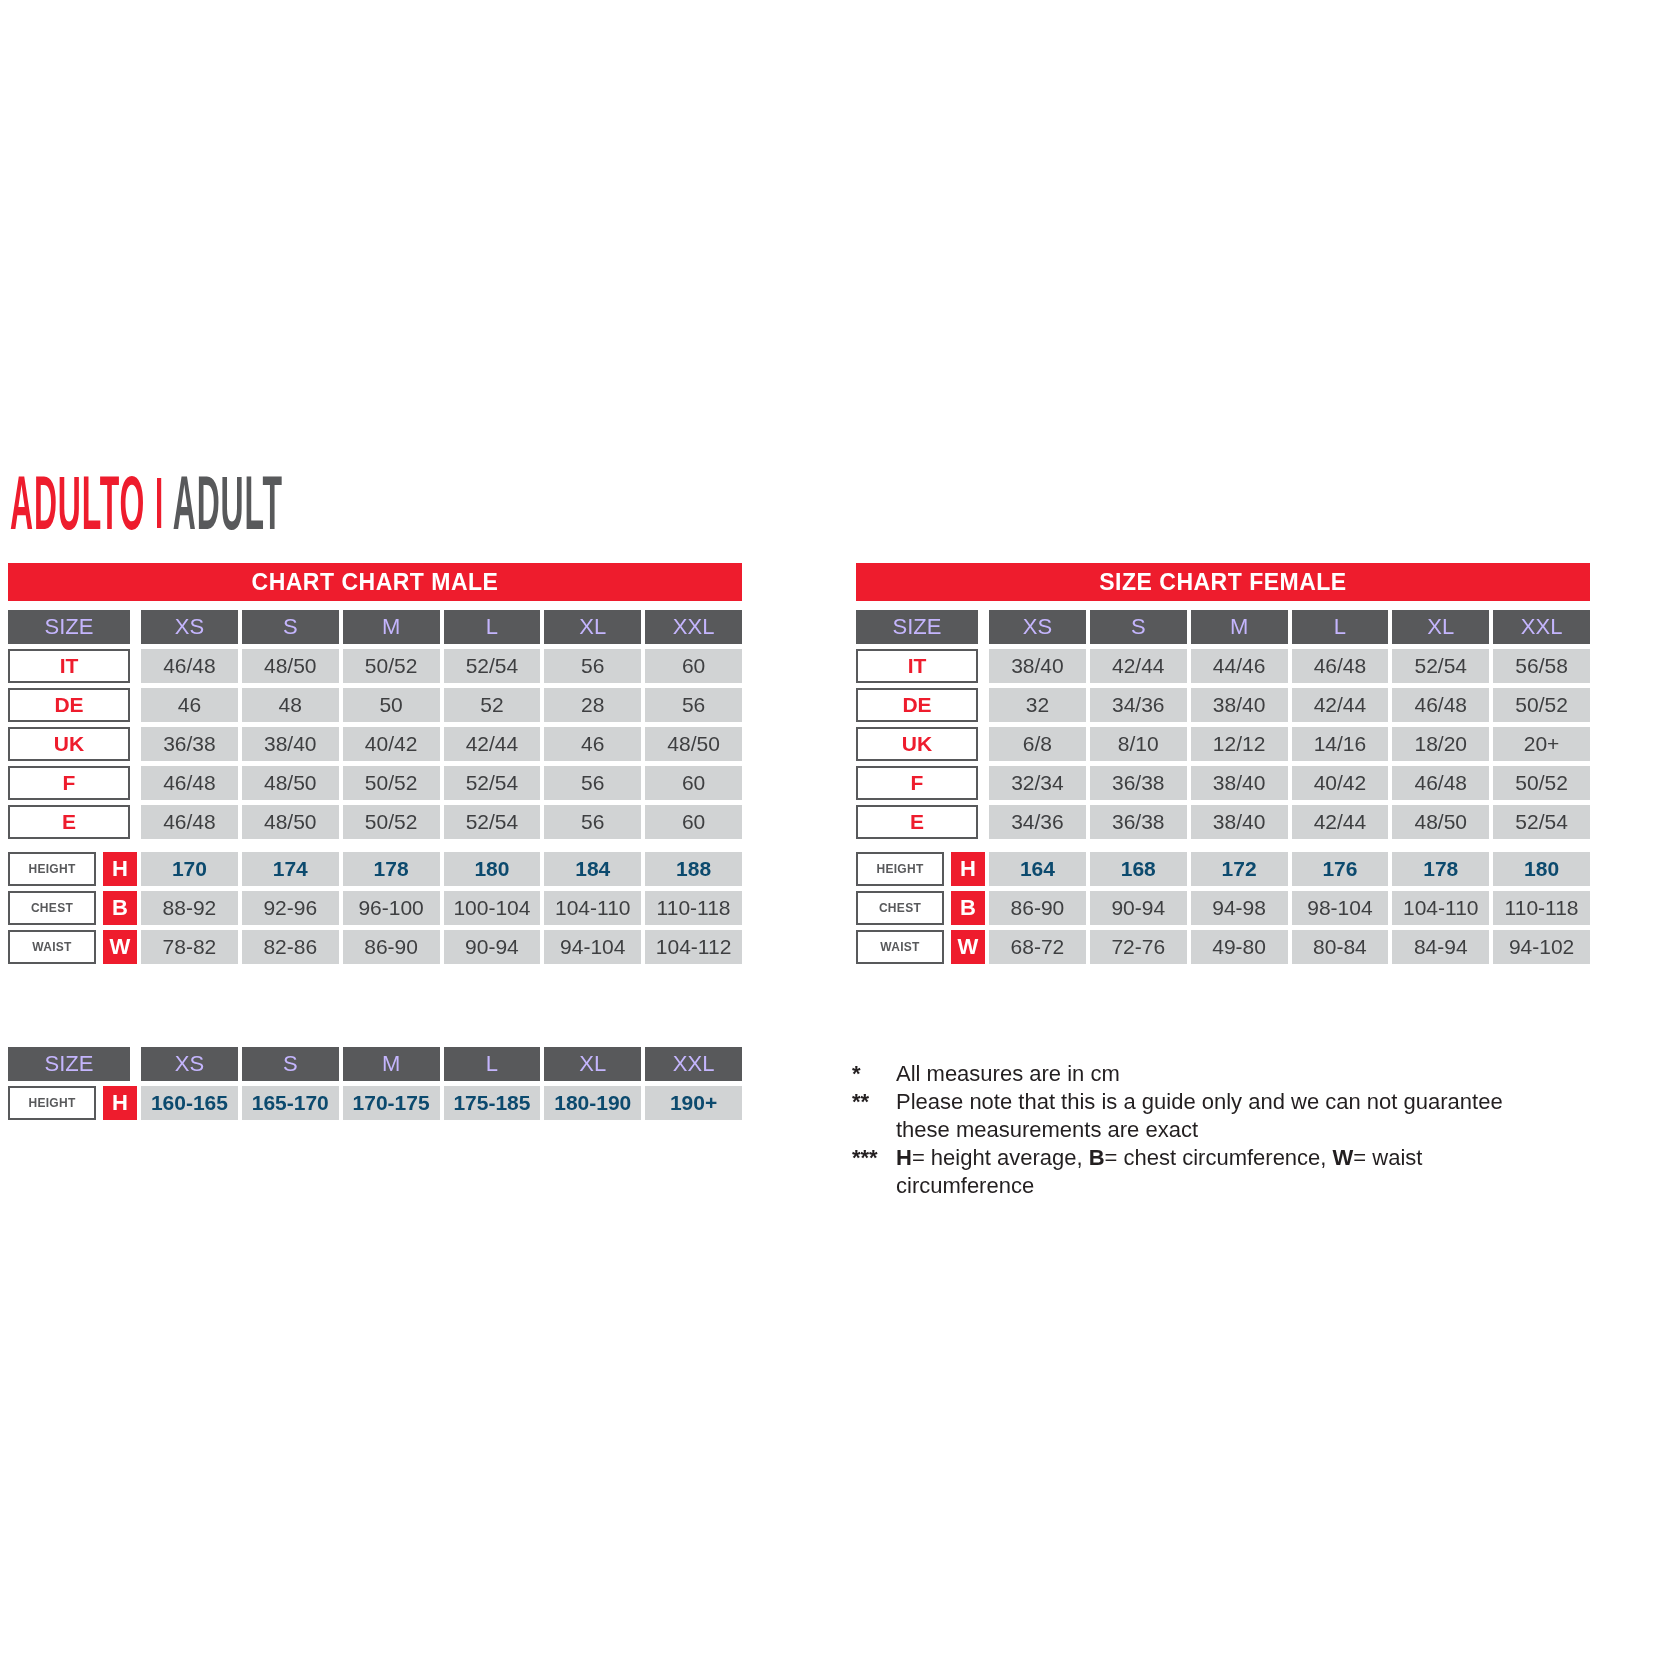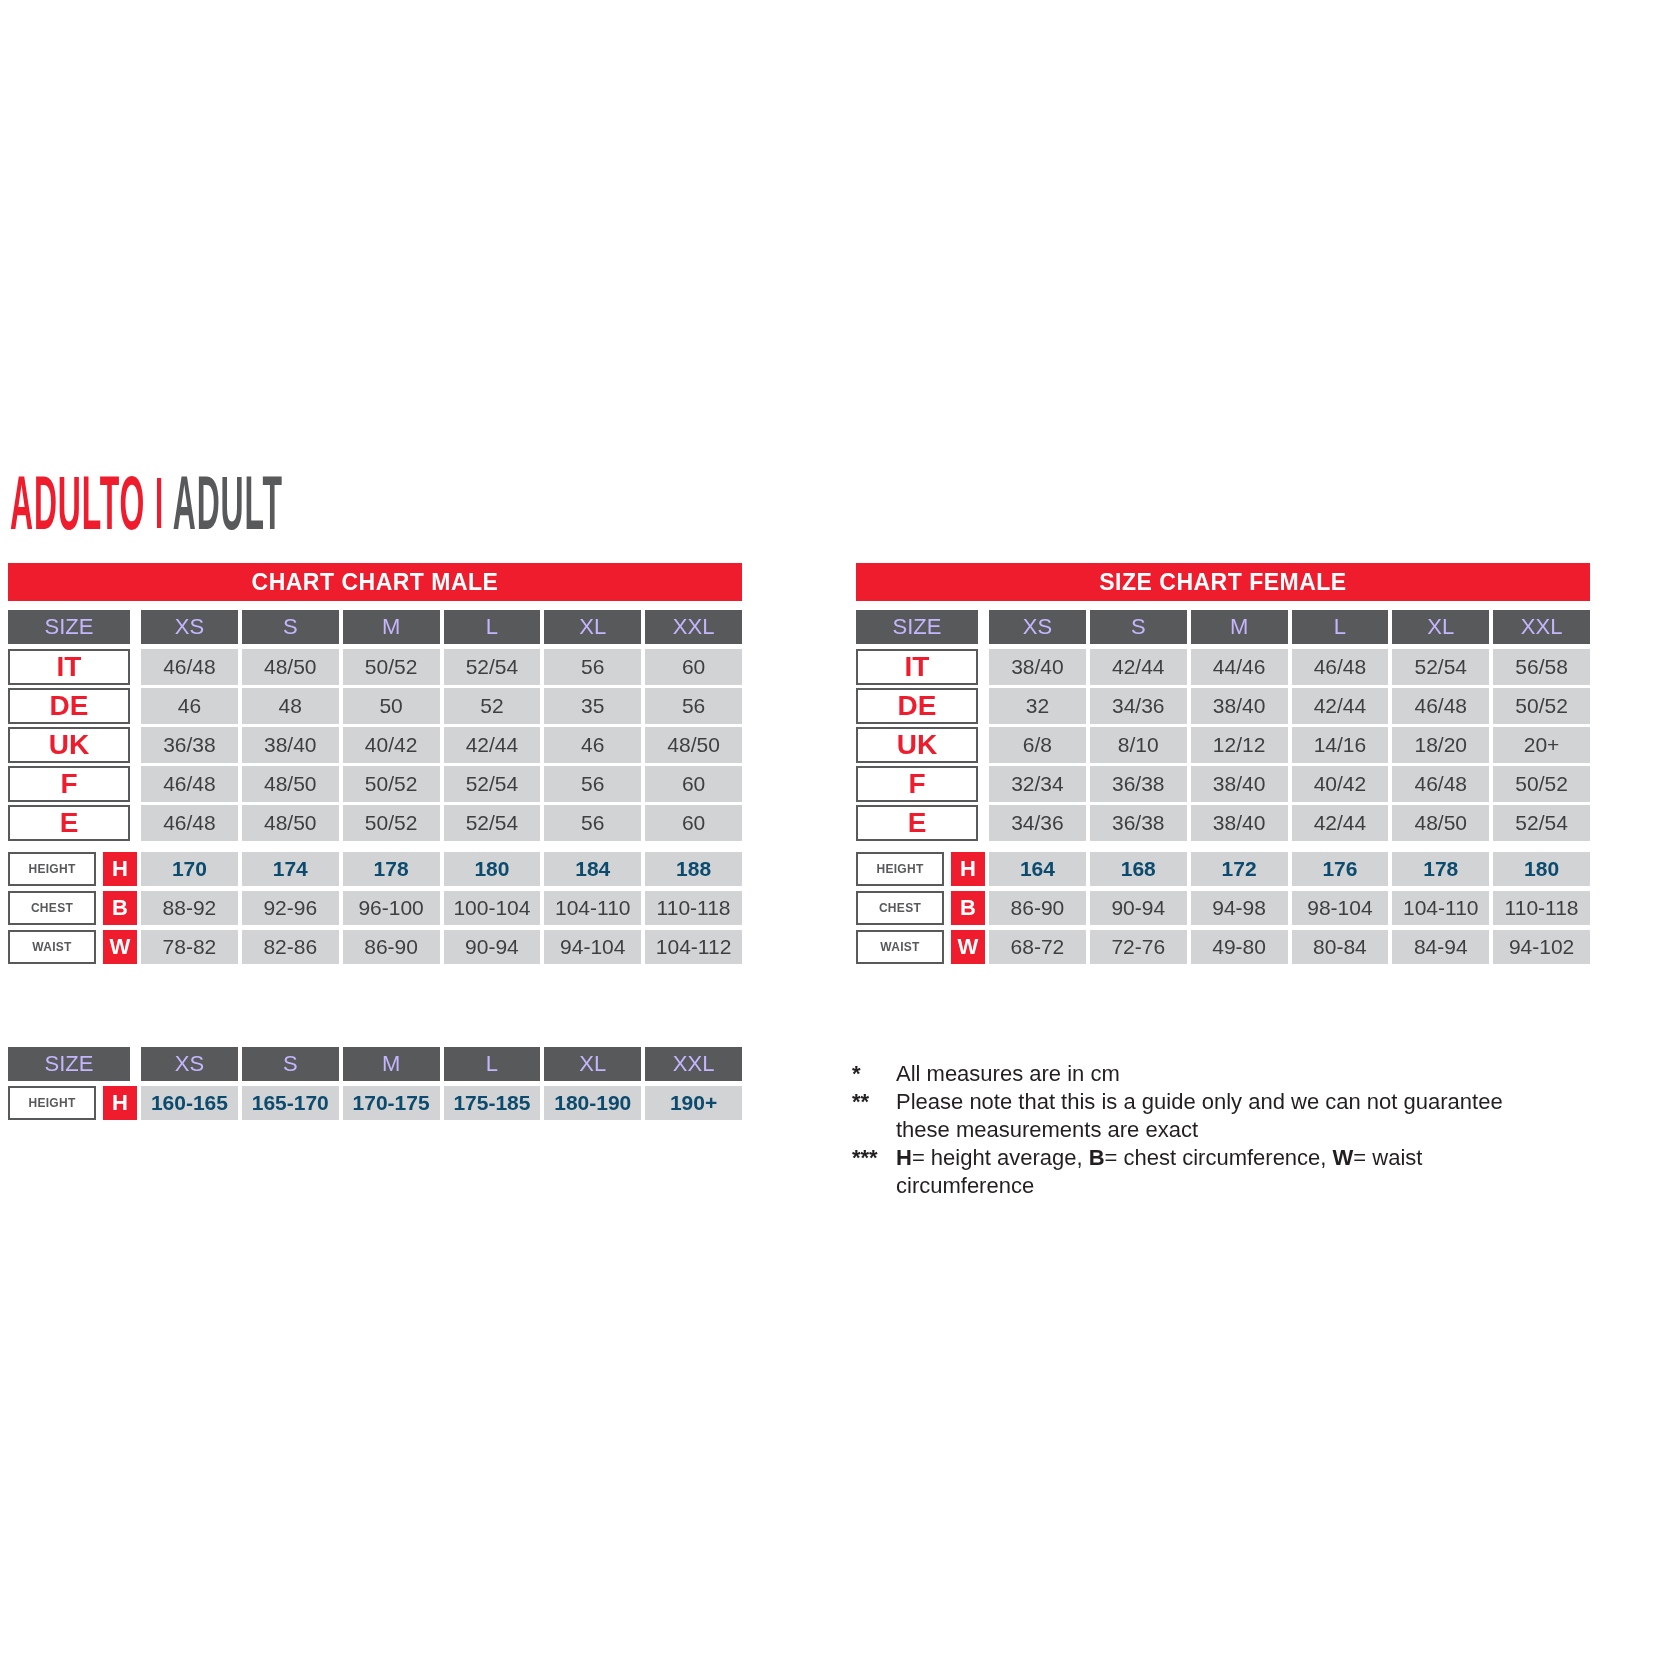--- a/index.html
+++ b/index.html
@@ -53,21 +53,21 @@
 
   .hcell{
     background:var(--dkgray);color:#c4b5fd;font-size:22px;
     display:flex;align-items:center;justify-content:center;
   }
   .head-label{margin-right:7px;}
 
   .lbl-box{
     margin-right:7px;background:#ffffff;border:2.5px solid var(--dkgray);
     display:flex;align-items:center;justify-content:center;
-    color:var(--red);font-size:28px;font-weight:bold;
+    color:var(--red);font-size:21px;font-weight:bold;
   }
 
   .cell{
     background:var(--cellgray);color:var(--valtext);font-size:21px;
     display:flex;align-items:center;justify-content:center;
   }
   .cell.bold{font-weight:bold;color:#0c4a6e;}
 
   .measure-col{display:flex;}
   .mlabel{
@@ -119,21 +119,21 @@
       <div class="cell">52/54</div>
       <div class="cell">56</div>
       <div class="cell">60</div>
     </div>
     <div class="t-row">
       <div class="lbl-box">DE</div>
       <div class="cell">46</div>
       <div class="cell">48</div>
       <div class="cell">50</div>
       <div class="cell">52</div>
-      <div class="cell">35</div>
+      <div class="cell">28</div>
       <div class="cell">56</div>
     </div>
     <div class="t-row">
       <div class="lbl-box">UK</div>
       <div class="cell">36/38</div>
       <div class="cell">38/40</div>
       <div class="cell">40/42</div>
       <div class="cell">42/44</div>
       <div class="cell">46</div>
       <div class="cell">48/50</div>

